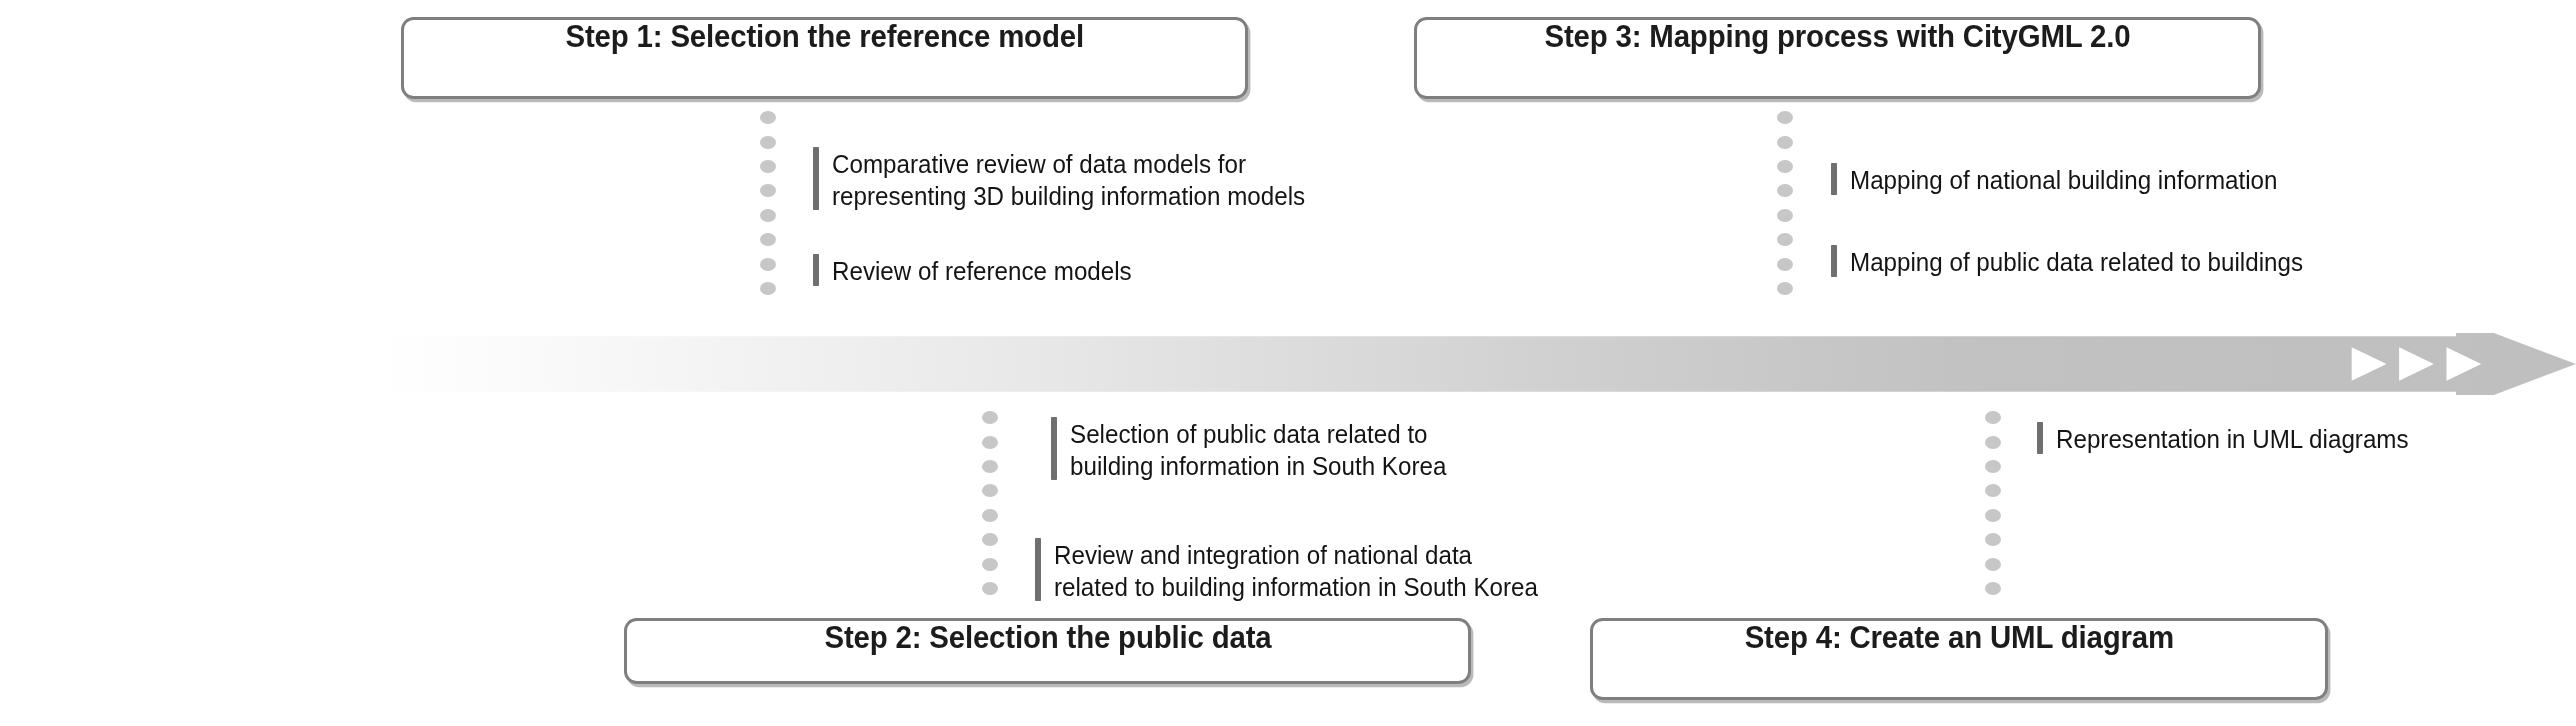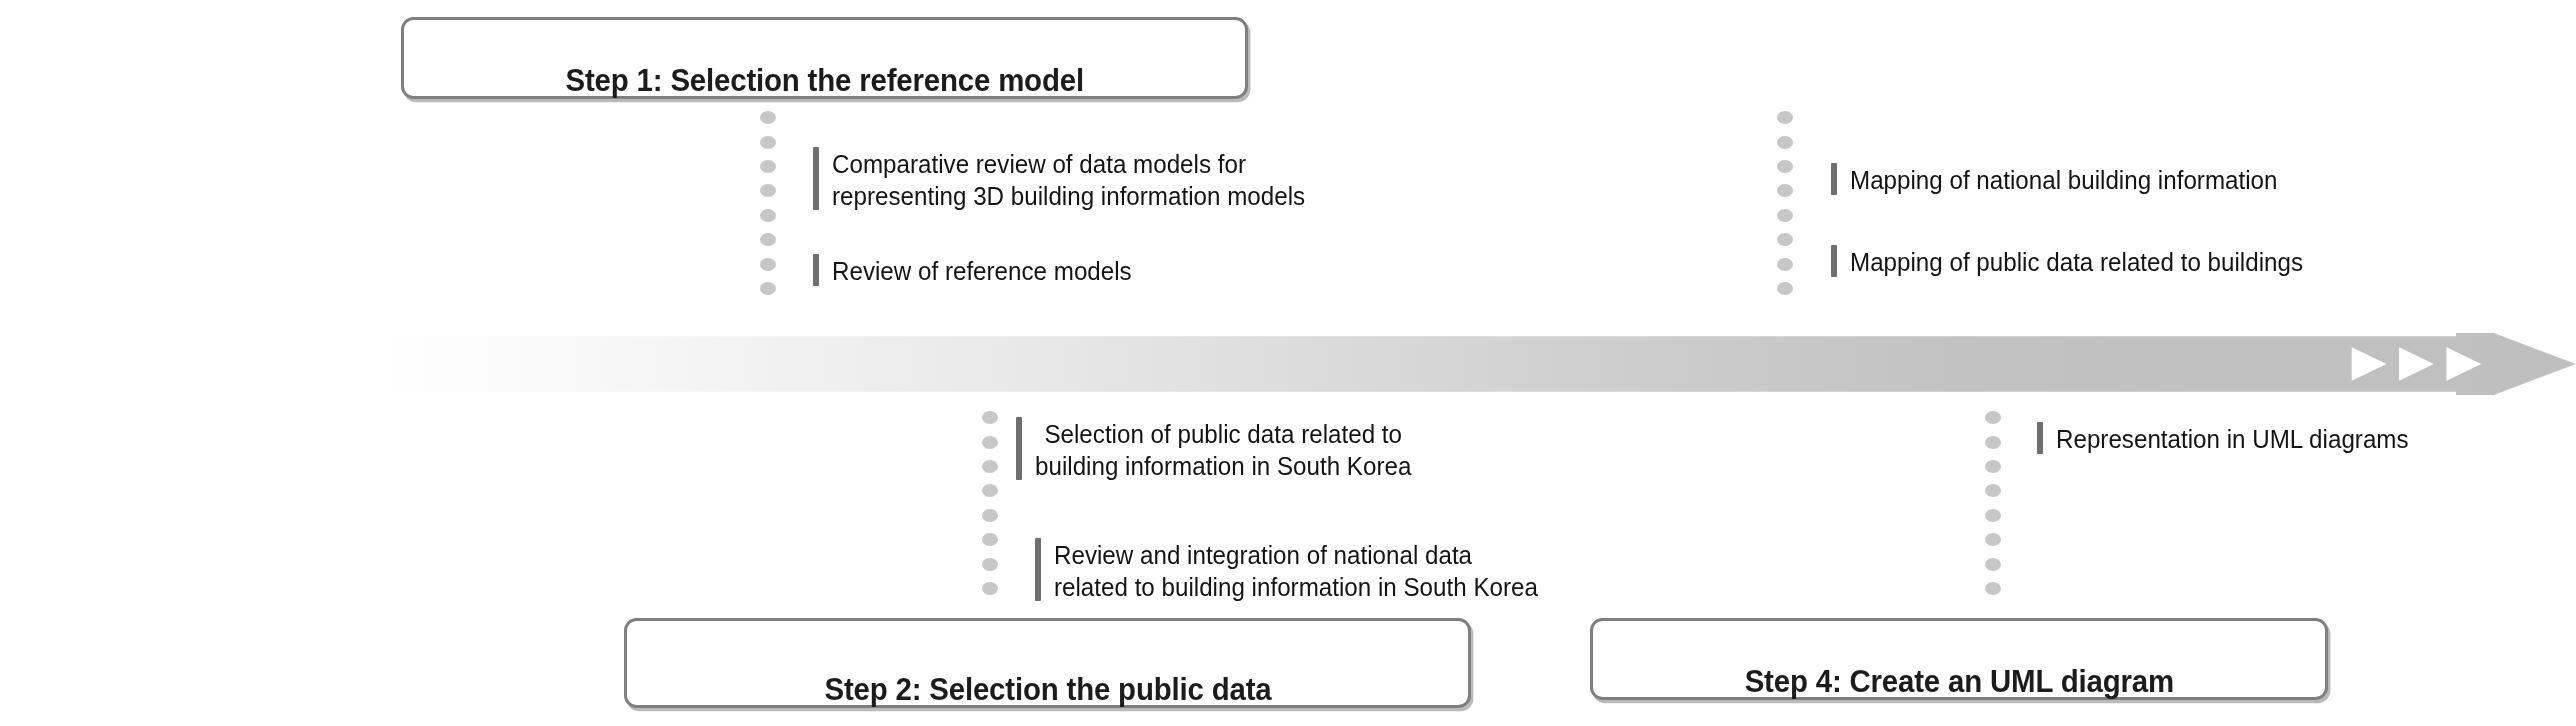--- a/index.html
+++ b/index.html
@@ -10,36 +10,36 @@
   }
   #canvas{position:absolute;left:0;top:0;width:2576px;height:727px;}
 
   
   .step-box{
     position:absolute;
     box-sizing:border-box;
     background:#ffffff;
     border:3.2px solid #7f7f7f;
     border-radius:12.6px;
-    display:flex;align-items:flex-end;justify-content:center;
+    display:flex;align-items:flex-start;justify-content:center;
     box-shadow:2.4px 3.2px 0 rgba(130,130,130,.55);
   }
   .step-box .lbl{
     font-weight:bold;
     color:#1c1c1c;
     font-size:32px;
     letter-spacing:-0.2px;
     transform:scaleX(.92);
     white-space:nowrap;
     line-height:1;
   }
   #box-indicators{left:21.3px;  top:313px; width:345px; height:80px;}
   #box-step1    {left:401px; top:17.4px;  width:847px;height:82px;}
   #box-step3    {left:1414px;top:17.4px;  width:847px;height:82px;}
-  #box-step2    {left:624px; top:618px; width:847px;height:90px;}
+  #box-step2    {left:624px; top:618px; width:847px;height:66px;}
   #box-step4    {left:1590px;top:618px; width:738px;height:82px;}
 
   
   #arrow-band{
     position:absolute;left:371px;top:333px;width:2205px;height:62px;
   }
   #arrow-band svg{display:block;width:100%;height:100%;}
 
   
   .dot-col{position:absolute;width:16px;}
@@ -131,20 +131,23 @@
       <div class="dot" style="top: 122px;"></div>
       <div class="dot" style="top: 147px;"></div>
       <div class="dot" style="top: 171px;"></div>
     </div>
 
 
   <div class="step-box" id="box-step1">
     <span class="lbl">Step 1: Selection the reference model</span>
   </div>
 
+  <div class="step-box" id="box-step3">
+    <span class="lbl">Step 3: Mapping process with CityGML 2.0</span>
+  </div>
 
   <div class="step-box" id="box-step2">
     <span class="lbl">Step 2: Selection the public data</span>
   </div>
 
   <div class="step-box" id="box-step4">
     <span class="lbl">Step 4: Create an UML diagram</span>
   </div>
 
   <div class="bullet h2" style="left:813px;top:147px;width:695px;">
@@ -159,21 +162,21 @@
 
   <div class="bullet h1" style="left:1831px;top:163px;width:711px;">
     <div class="tick"></div>
     <div class="txt">Mapping of national building information</div>
   </div>
   <div class="bullet h1" style="left:1831px;top:245px;width:711px;">
     <div class="tick"></div>
     <div class="txt">Mapping of public data related to buildings</div>
   </div>
 
-  <div class="bullet h2" style="left:1016px;top:417px;width:711px;text-align:center;">
+  <div class="bullet h2" style="left:1051px;top:417px;width:711px;">
     <div class="tick"></div>
     <div class="txt">Selection of public data related to
 building information in South Korea</div>
   </div>
   <div class="bullet h2" style="left:1035px;top:512px;width:742px;margin-top:26px;">
     <div class="tick"></div>
     <div class="txt">Review and integration of national data
 related to building information in South Korea</div>
   </div>
 

